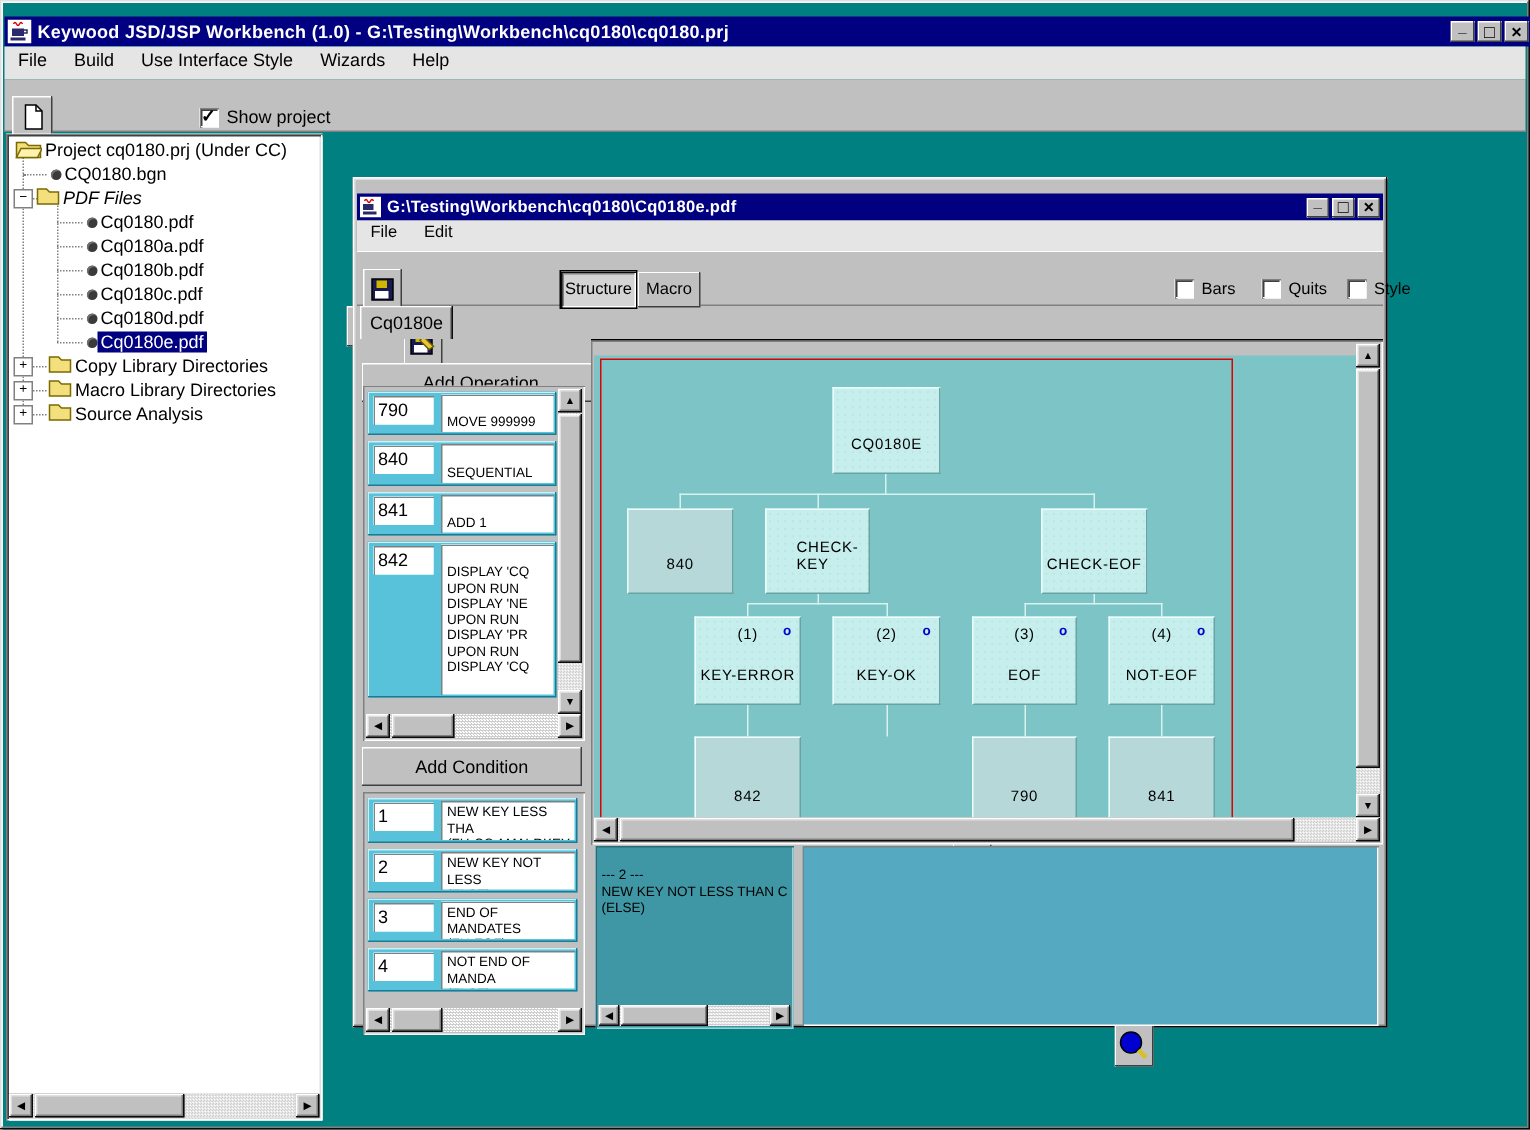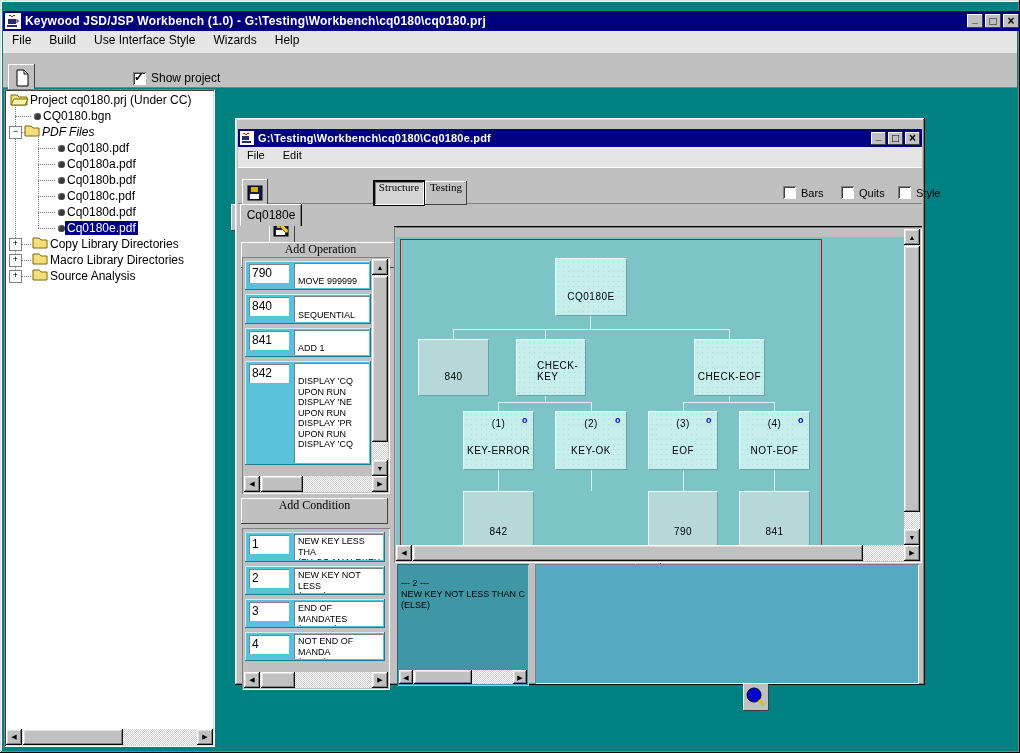--- a/index.html
+++ b/index.html
@@ -40,21 +40,21 @@
   .trow{position:absolute;height:16px;display:flex;align-items:center;font-size:12px;white-space:nowrap;}
   .tlabel{padding:0 2px;}
   .sel{background:#000080;color:#fff;}
   .bullet{width:7px;height:7px;border-radius:50%;background:#3a3a3a;box-shadow:inset 1px 1px 0 #707070;}
   .expander{width:11px;height:11px;background:#fff;border:1px solid #808080;font-size:9px;line-height:9px;text-align:center;position:absolute;left:5px;}
   .expander::before{content:"+";}
   .expander.open::before{content:"−";}
   .dotv{position:absolute;width:1px;border-left:1px dotted #808080;}
   .doth{position:absolute;height:1px;border-top:1px dotted #808080;}
   
-  .panelbtn{font-size:12px;display:flex;justify-content:center;font-family:Liberation Serif, serif;}
+  .panelbtn{font-size:12px;display:flex;align-items:center;justify-content:center;}
   .tile{position:absolute;background:#57c2da;box-shadow:inset -1px -1px 0 #1a7c94,inset 1px 1px 0 #c8f2fa;}
   .tile .num{position:absolute;left:4px;top:3px;width:40px;height:19px;background:#fff;box-shadow:inset 1px 1px 0 #808080,inset -1px -1px 0 #fff;font-size:12px;padding-left:3px;box-sizing:border-box;line-height:18px;}
   .tile .txt{position:absolute;left:49px;top:2px;right:2px;bottom:2px;background:#fff;box-shadow:inset 1px 1px 0 #808080;font-size:9px;line-height:10.5px;padding:2px 1px 2px 4px;overflow:hidden;white-space:pre-line;display:flex;align-items:flex-end;}
   .tile .txt.mid{align-items:center;}
   .tile .txt.top{align-items:flex-start;}
   
   .canvas{background:#7cc4c6;overflow:hidden;}
   .conn{position:absolute;background:#d8f2f0;}
   .dbox{position:absolute;font-size:10px;letter-spacing:.5px;display:flex;flex-direction:column;align-items:center;justify-content:flex-end;padding-bottom:13px;box-sizing:border-box;
         background:#c6eeec;border:1px solid;border-color:#eafffd #69a4a4 #69a4a4 #eafffd;
@@ -280,21 +280,21 @@
               <rect x="2" y="7" width="16" height="7" fill="#9a9a9a" stroke="#000"></rect>
               <rect x="5" y="11" width="10" height="6" fill="#fff" stroke="#000"></rect>
               <circle cx="15" cy="9" r="1" fill="#0c0"></circle>
             </svg></span>
       </div>
 
       <div class="out1 pressed panelbtn abs" style="left:136px;top:5px;width:50px;height:24px;outline:1px solid #000;">
         <span class="vlbl">Structure</span>
       </div>
       <div class="out1 panelbtn abs" style="left:187px;top:5px;width:42px;height:24px;">
-        <span class="vlbl">Testing</span>
+        <span class="vlbl">Macro</span>
       </div>
 
       <div class="tbtn out1 pressed abs" style="left:238px;top:3px;width:26px;height:28px;">
         <span><svg width="17" height="17">
               <rect width="17" height="17" fill="#17e0e0" stroke="#000"></rect>
               <rect x="3" y="3" width="4" height="4" fill="#000"></rect>
               <rect x="3" y="9" width="4" height="4" fill="#000"></rect>
               <rect x="9" y="3" width="2" height="2" fill="#000"></rect>
               <rect x="12" y="3" width="2" height="2" fill="#000"></rect>
               <rect x="9" y="7" width="2" height="2" fill="#000"></rect>
@@ -500,21 +500,21 @@
         <div class="conn" style="left:195px;top:233px;width:1px;height:21px;"></div>
         <div class="conn" style="left:287px;top:233px;width:1px;height:21px;"></div>
         <div class="conn" style="left:378px;top:233px;width:1px;height:21px;"></div>
 
         <div class="dbox" style="left:159px;top:21px;width:72px;height:58px;">
           <span>CQ0180E</span>
         </div>
         <div class="dbox gray" style="left:22px;top:102px;width:71px;height:57px;">
           <span>840</span>
         </div>
-        <div class="dbox" style="left:120px;top:102px;width:70px;height:57px;padding-left:20px;">
+        <div class="dbox" style="left:114px;top:102px;width:70px;height:57px;padding-left:20px;">
           <span>CHECK-KEY</span>
         </div>
         <div class="dbox" style="left:298px;top:102px;width:71px;height:57px;">
           <span>CHECK-EOF</span>
         </div>
 
         <div class="dbox" style="left:67px;top:174px;width:71px;height:59px;">
           <span class="idx">(1)</span>
           <span class="mark">o</span>
           <span>KEY-ERROR</span>

